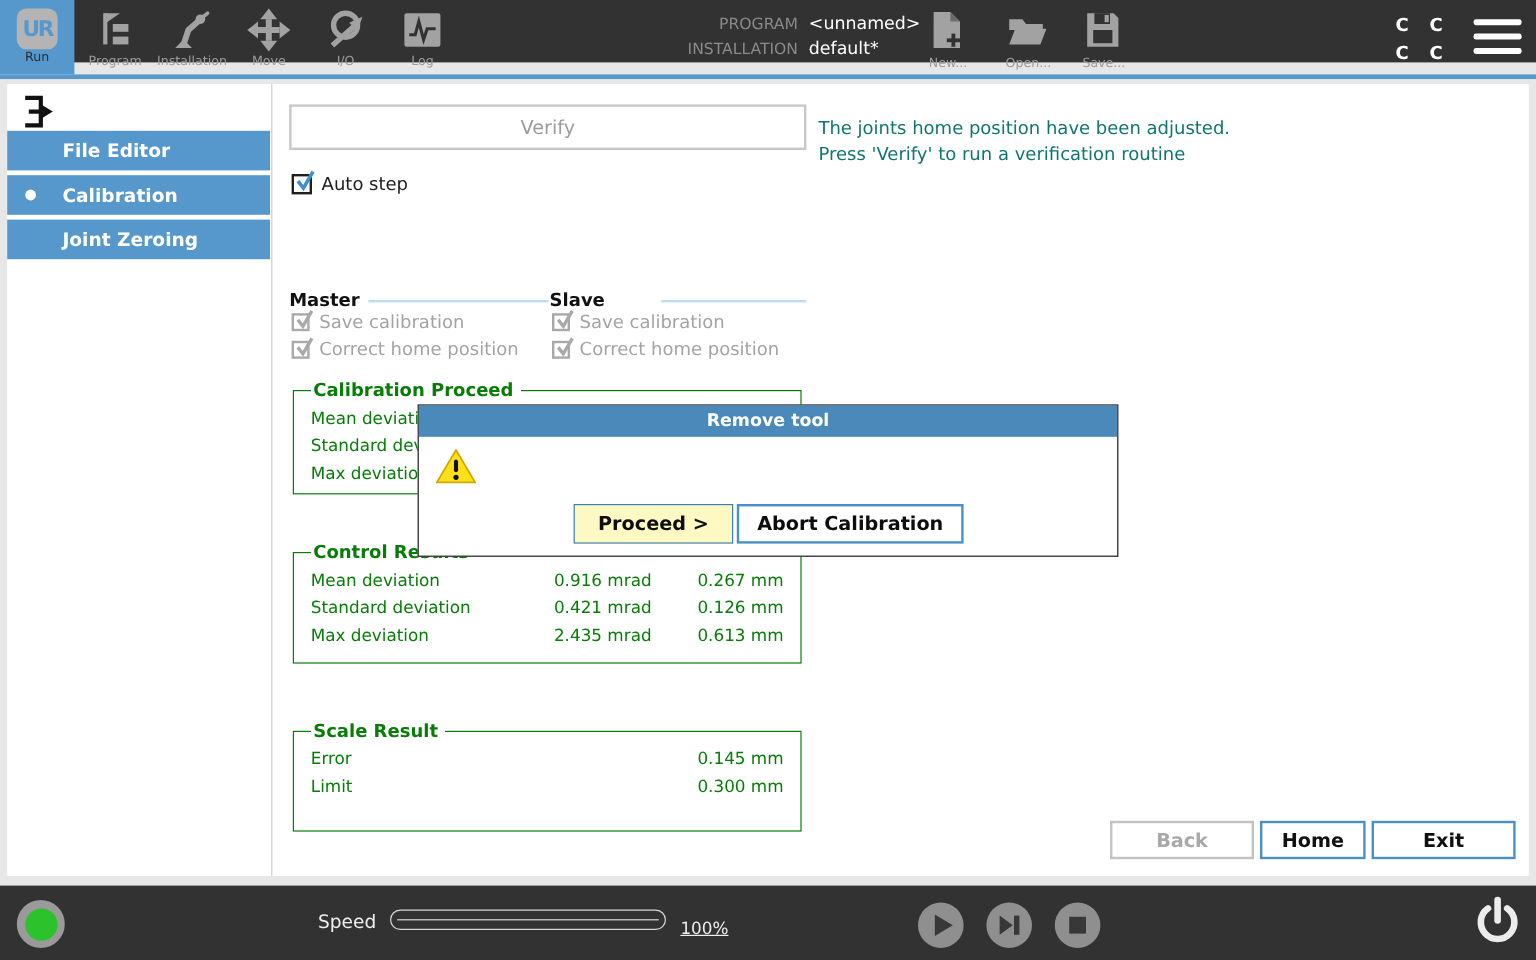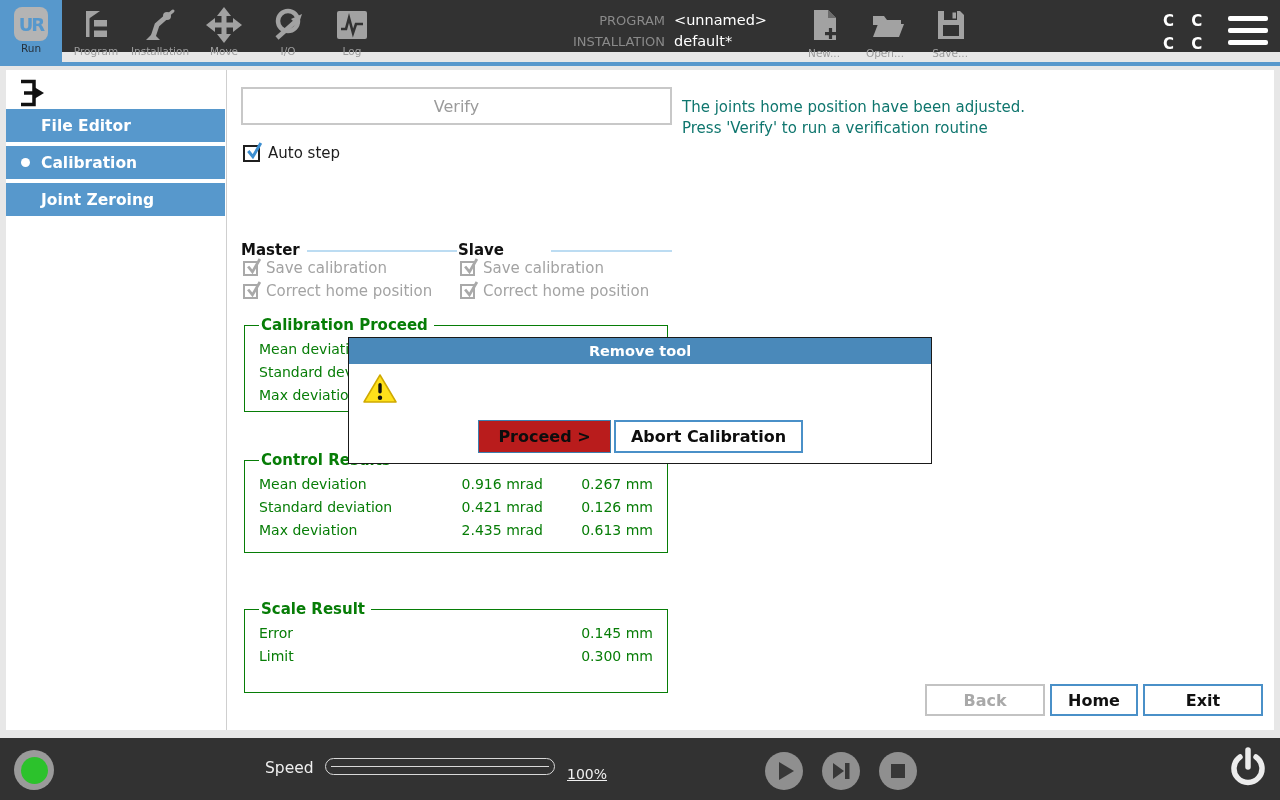--- a/index.html
+++ b/index.html
@@ -14,38 +14,38 @@
   .tab { position:absolute; top:0; height:62px; width:64px; text-align:center; cursor:pointer; }
   .tab .ticon { height:44px; display:flex; align-items:flex-end; justify-content:center; }
   .tab .tlabel { font-size:10.5px; color:#9c9c9c; margin-top:1px; }
   .tab-run { left:0; width:62px; background:#5798cc; }
   .tab-run .tlabel { color:#26303a; }
   .logo-box { width:34px; height:34px; margin:7px auto 0; background:#b4b4b4; border-radius:8px;
               display:flex; align-items:center; justify-content:center;
               color:#5798cc; font-weight:bold; font-size:18px; letter-spacing:-2px; }
   .proginfo-label { position:absolute; width:92px; text-align:right; color:#8a8a8a; font-size:13px; }
   .proginfo-value { position:absolute; left:674px; color:#fff; font-size:14.5px; }
-  .faction { position:absolute; top:8px; width:66px; text-align:right; cursor:pointer; }
+  .faction { position:absolute; top:8px; width:66px; text-align:left; cursor:pointer; }
   .faction .flabel { font-size:10.5px; color:#9c9c9c; margin-top:1px; }
   .clock-chars { position:absolute; left:1163px; top:10px; color:#fff; font-size:15px;
                  font-weight:bold; line-height:23px; letter-spacing:6px; }
   .hamburger { position:absolute; left:1228px; top:16px; width:40px; cursor:pointer; }
   .hamburger div { height:5px; background:#fff; border-radius:2px; margin-bottom:7px; }
   .accent-line { position:absolute; left:0; top:62px; width:1280px; height:4px; background:#5798cc; }
 
   
   .frame { position:absolute; left:0; top:66px; width:1280px; height:672px; background:#e7e7e7; }
   .panel { position:absolute; left:6px; top:4px; width:1268px; height:660px; background:#fff; }
   .divider { position:absolute; left:220px; top:0; width:1px; height:660px; background:#cfcfcf; }
 
   
   .exit-ico { position:absolute; left:10px; top:8px; }
   .side-item { position:absolute; left:0; width:219px; height:33px; background:#5798cc;
                color:#fff; font-weight:bold; font-size:15.5px; display:flex; align-items:center;
-               padding-left:35px; cursor:pointer; }
+               padding-left:46px; cursor:pointer; }
   .side-item .dot { position:absolute; left:15px; width:9px; height:9px; border-radius:50%; background:#fff; }
 
   
   .verify-btn { position:absolute; left:235px; top:17px; width:431px; height:38px; background:#fff;
                 border:2px solid #c8c8c8; color:#9b9b9b; font-size:16px;
                 display:flex; align-items:center; justify-content:center; }
   .top-msg { position:absolute; left:676px; top:27px; font-size:15px; color:#0f766e; line-height:21px; }
   .chkrow { position:absolute; display:flex; align-items:center; gap:8px; font-size:15px; color:#1d1d1d; }
   .cb { width:17px; height:17px; border:2px solid #1f1f1f; background:#fff; position:relative; flex:0 0 auto; }
   .cb svg { position:absolute; left:1px; top:-4px; overflow:visible; }
@@ -73,21 +73,21 @@
   
   .modal { position:absolute; left:348px; top:337px; width:584px; height:127px; background:#fff;
            border:1px solid #1a1a1a; z-index:50; }
   .modal-title { height:26px; background:#4a89ba; color:#fff; font-weight:bold; font-size:14.5px;
                  display:flex; align-items:center; justify-content:center; }
   .modal-body { position:relative; height:100px; }
   .warn-ico { position:absolute; left:13px; top:9px; }
   .modal-msg { position:absolute; left:52px; top:9px; font-size:15px; color:#1c1c1c; line-height:21px; }
   .dlg-btn { position:absolute; top:56px; height:33px; font-weight:bold; font-size:16px;
              display:flex; align-items:center; justify-content:center; cursor:pointer; }
-  .btn-proceed { left:129px; width:133px; background:#b91c1c; border:1px solid #3d7fae; color:#0d0d0d; }
+  .btn-proceed { left:129px; width:133px; background:#fef9c3; border:1px solid #3d7fae; color:#0d0d0d; }
   .btn-abort { left:265px; width:189px; background:#fff; border:2px solid #4a90c8; color:#0d0d0d; }
 
   
   .footer { position:absolute; left:0; top:738px; width:1280px; height:62px; background:#323232; color:#efefef; }
   .status-circle { position:absolute; left:14px; top:12px; width:40px; height:40px; border-radius:50%;
                    background:#9a9a9a; display:flex; align-items:center; justify-content:center; }
   .status-circle .inner { width:27px; height:27px; border-radius:50%; background:#2cc22c; }
   .speed-label { position:absolute; left:265px; top:21px; font-size:15.5px; }
   .slider { position:absolute; left:325px; top:20px; width:230px; height:17px;
             border:1px solid #d8d8d8; border-radius:9px; cursor:pointer; }

